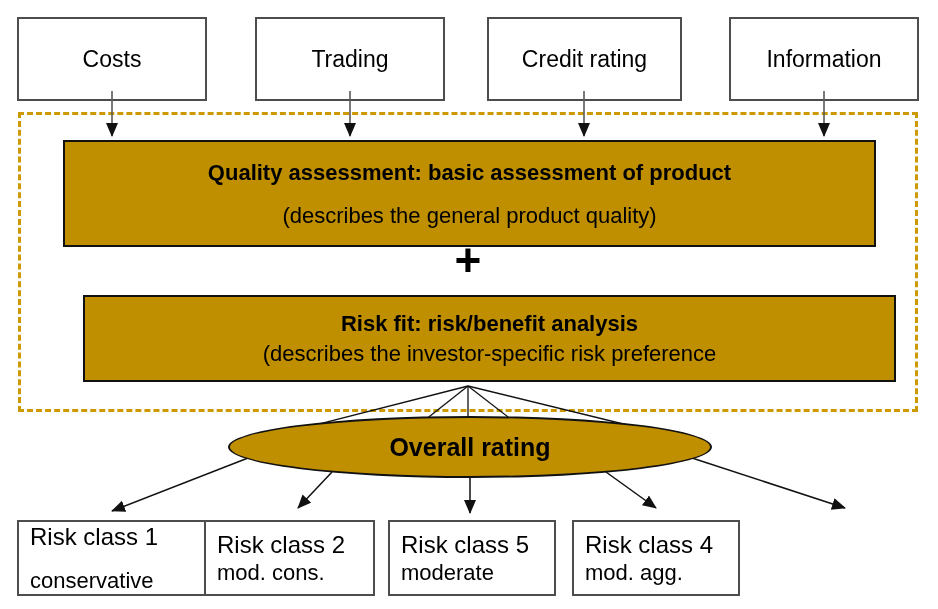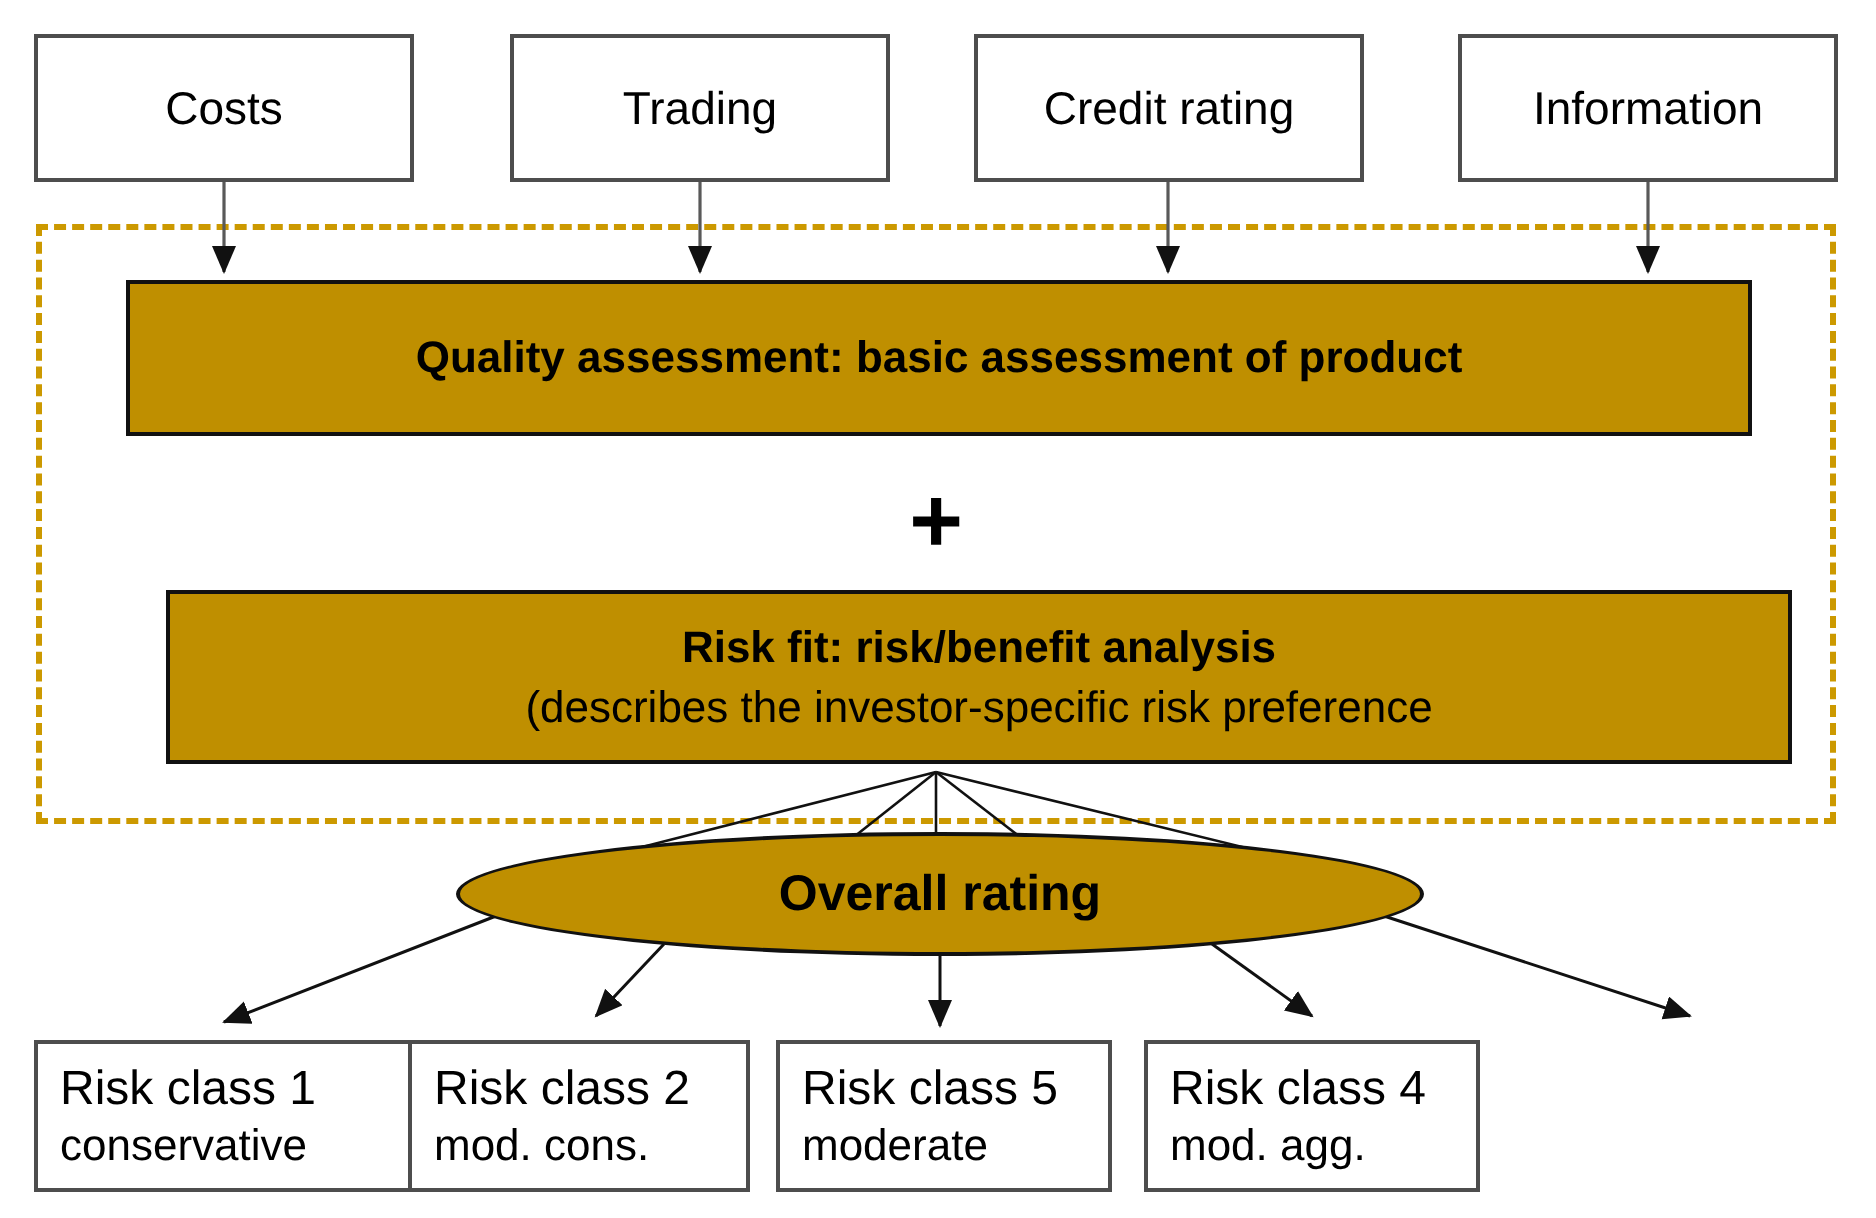--- a/index.html
+++ b/index.html
@@ -7,37 +7,37 @@
     position:relative;width:938px;height:609px;background:#ffffff;overflow:hidden;
     font-family:"Liberation Sans","DejaVu Sans",sans-serif;color:#000;
   }
   
   .dashed-frame{
     position:absolute;left:18px;top:112px;width:900px;height:300px;
     border:3px dashed #CC9900;z-index:1;box-sizing:border-box;
   }
   
   .input-box{
-    position:absolute;top:17px;height:74px;box-sizing:border-box;
+    position:absolute;top:17px;height:84px;box-sizing:border-box;
     background:#fff;border:2px solid #4D4D4D;z-index:2;
     display:flex;align-items:center;justify-content:center;
     font-size:23px;
   }
   .b-costs{left:17px;width:190px;}
   .b-trading{left:255px;width:190px;}
   .b-credit{left:487px;width:195px;}
   .b-info{left:729px;width:190px;}
   
   .gold-box{
     position:absolute;left:63px;width:813px;box-sizing:border-box;
     background:#BF8F00;border:2px solid #111;z-index:2;
     display:flex;flex-direction:column;align-items:center;justify-content:center;
     text-align:center;
   }
-  .gb-quality{top:140px;height:78px;gap:13px;}
+  .gb-quality{top:140px;height:107px;gap:13px;}
   .gb-riskfit{top:295px;height:87px;margin-left:20px;}
   .gold-box .gb-title{font-weight:bold;font-size:22px;line-height:30px;}
   .gold-box .gb-sub{font-size:22px;line-height:29px;}
   
   .plus{
     position:absolute;left:418px;top:228px;width:100px;height:64px;z-index:2;
     display:flex;align-items:center;justify-content:center;
     font-size:46px;font-weight:bold;
   }
   
@@ -49,21 +49,21 @@
   }
   
   .risk-box{
     position:absolute;top:520px;height:76px;box-sizing:border-box;
     background:#fff;border:2px solid #4D4D4D;z-index:2;
     display:flex;flex-direction:column;justify-content:center;
     padding-left:11px;
   }
   .risk-box .rb-title{font-size:24px;line-height:29px;}
   .risk-box .rb-sub{font-size:22px;line-height:27px;}
-  .rb1{left:17px;width:192px;}
+  .rb1{left:17px;width:192px;justify-content:space-between;}
   .rb2{left:204px;width:171px;}
   .rb3{left:388px;width:168px;}
   .rb4{left:572px;width:168px;}
   .rb5{left:754px;width:167px;}
   
   .connectors{position:absolute;left:0;top:0;z-index:3;}
 </style>
 </head>
 <body>
 
@@ -110,20 +110,21 @@
   </div>
   <div class="input-box b-credit">
     <span>Credit rating</span>
   </div>
   <div class="input-box b-info">
     <span>Information</span>
   </div>
 
   <div class="gold-box gb-quality">
     <div class="gb-title">Quality assessment: basic assessment of product</div>
+    <div class="gb-sub">(describes the general product quality)</div>
   </div>
 
   <div class="plus">+</div>
 
   <div class="gold-box gb-riskfit">
     <div class="gb-title">Risk fit: risk/benefit analysis</div>
     <div class="gb-sub">(describes the investor-specific risk preference</div>
   </div>
 
   <div class="ellipse">

